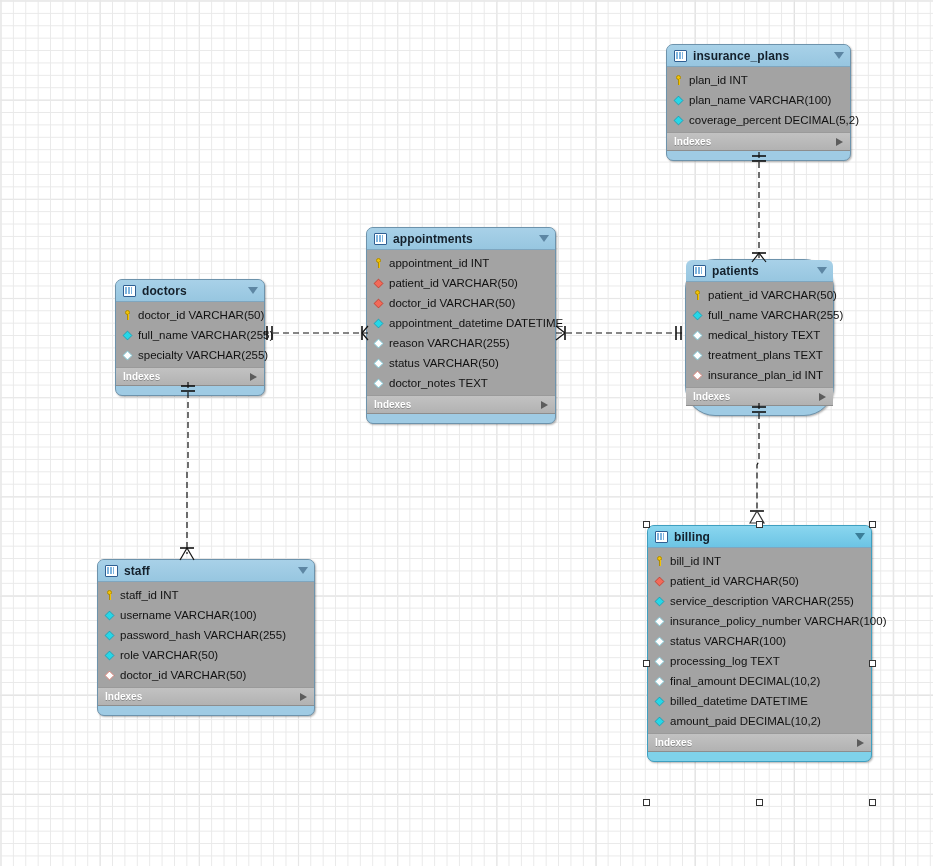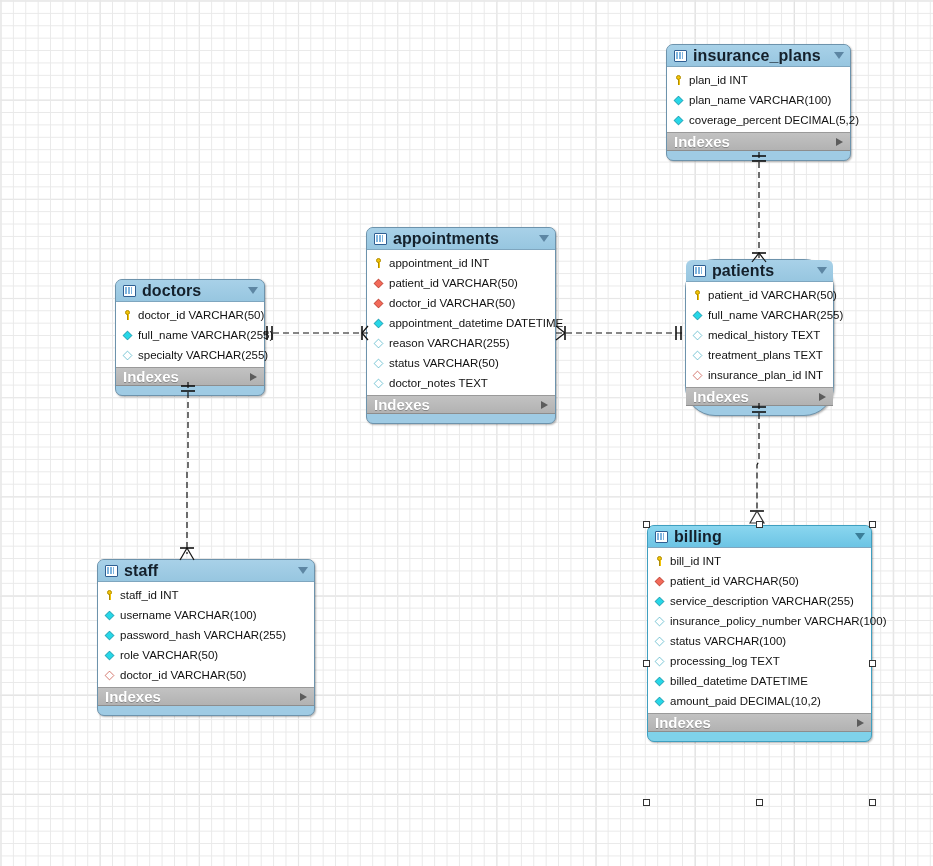--- a/index.html
+++ b/index.html
@@ -68,38 +68,38 @@
     width: 7px; height: 7px;
     background:
       linear-gradient(to right,
         #7fb4de 0px, #7fb4de 2px,
         #ffffff 2px, #ffffff 3px,
         #7fb4de 3px, #7fb4de 5px,
         #ffffff 5px, #ffffff 6px,
         #7fb4de 6px, #7fb4de 8px);
   }
   .tbl-title {
-    font-size: 16px;
+    font-size: 12px;
     font-weight: bold;
     color: #14202b;
     letter-spacing: 0.1px;
     white-space: nowrap;
     flex: 1 1 auto;
   }
   .tbl-caret {
     width: 0; height: 0;
     border-left: 5px solid transparent;
     border-right: 5px solid transparent;
     border-top: 7px solid #5d86a3;
     flex: 0 0 auto;
   }
   .table-box.selected .tbl-caret { border-top-color: #3b7e99; }
 
   .tbl-body {
-    background: #ffffff;
+    background: #a3a3a3;
     border-top: 1px solid #7fa6bf;
     border-bottom: 1px solid #9a9a9a;
     padding: 3px 0 2px 0;
     text-align: center;
   }
   .col-row {
     display: flex;
     align-items: center;
     height: 20px;
     padding-left: 6px;
@@ -144,21 +144,21 @@
   .tbl-indexes {
     height: 17px;
     display: flex;
     align-items: center;
     justify-content: space-between;
     padding: 0 7px 0 7px;
     background: linear-gradient(to bottom, #c2c2c2 0%, #b2b2b2 100%);
     border-bottom: 1px solid #8d8d8d;
   }
   .idx-label {
-    font-size: 15px;
+    font-size: 10px;
     font-weight: bold;
     color: #ffffff;
     text-shadow: 0 1px 0 rgba(0,0,0,0.25);
   }
   .idx-caret {
     width: 0; height: 0;
     border-top: 4.5px solid transparent;
     border-bottom: 4.5px solid transparent;
     border-left: 7px solid #5c5c5c;
   }
@@ -419,20 +419,24 @@
           </div>
           <div class="col-row">
             <span class="ic ic-dia d-cyan-open"></span>
             <span class="col-label">status VARCHAR(100)</span>
           </div>
           <div class="col-row">
             <span class="ic ic-dia d-cyan-open"></span>
             <span class="col-label">processing_log TEXT</span>
           </div>
           <div class="col-row">
+            <span class="ic ic-dia d-cyan-open"></span>
+            <span class="col-label">final_amount DECIMAL(10,2)</span>
+          </div>
+          <div class="col-row">
             <span class="ic ic-dia d-cyan-fill"></span>
             <span class="col-label">billed_datetime DATETIME</span>
           </div>
           <div class="col-row">
             <span class="ic ic-dia d-cyan-fill"></span>
             <span class="col-label">amount_paid DECIMAL(10,2)</span>
           </div>
         </div>
         <div class="tbl-indexes">
           <span class="idx-label">Indexes</span>

